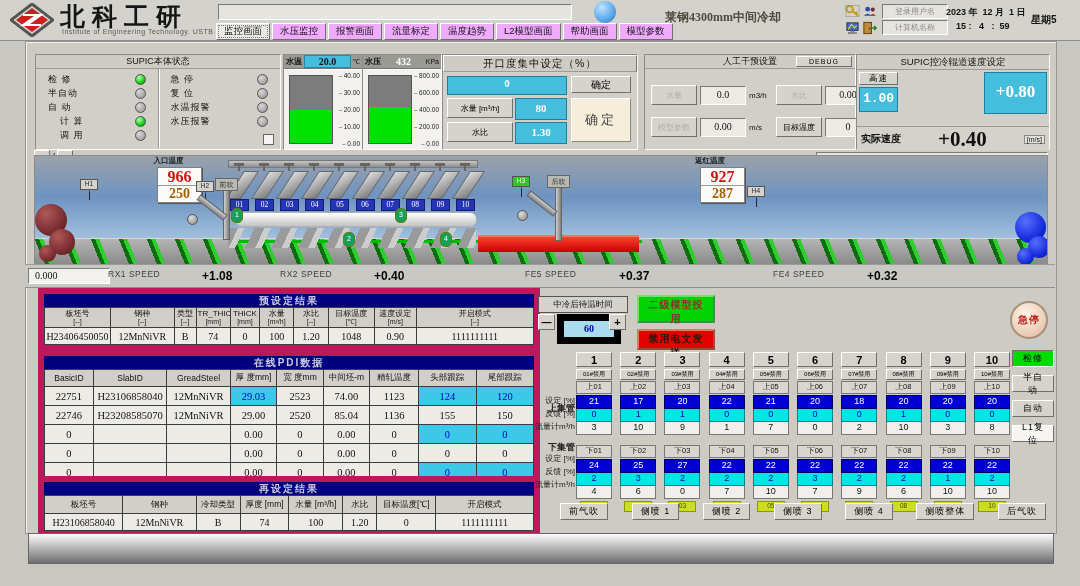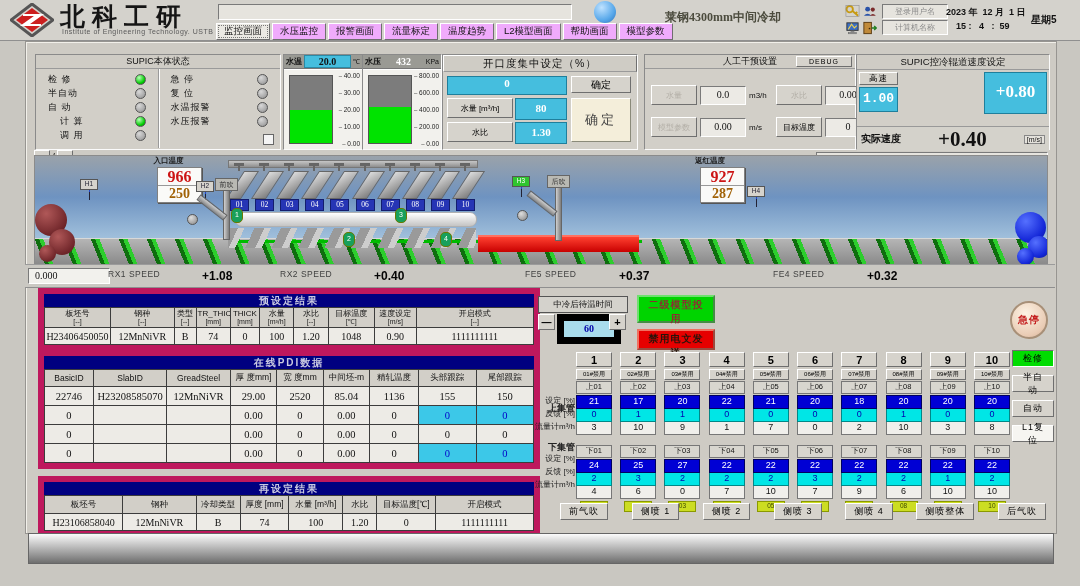--- a/index.html
+++ b/index.html
@@ -722,20 +722,31 @@
           <th>中间坯-m</th>
 
           <th>精轧温度</th>
 
           <th>头部跟踪</th>
 
           <th>尾部跟踪</th>
 
       </tr>
 
+        <tr>
+          <td>22751</td>
+          <td>H23106858040</td>
+          <td>12MnNiVR</td>
+          <td class="cy">29.03</td>
+          <td>2523</td>
+          <td>74.00</td>
+          <td>1123</td>
+          <td class="cy">124</td>
+          <td class="cy">120</td>
+        </tr>
 
         <tr>
           <td>22746</td>
           <td>H23208585070</td>
           <td>12MnNiVR</td>
           <td>29.00</td>
           <td>2520</td>
           <td>85.04</td>
           <td>1136</td>
           <td>155</td>

